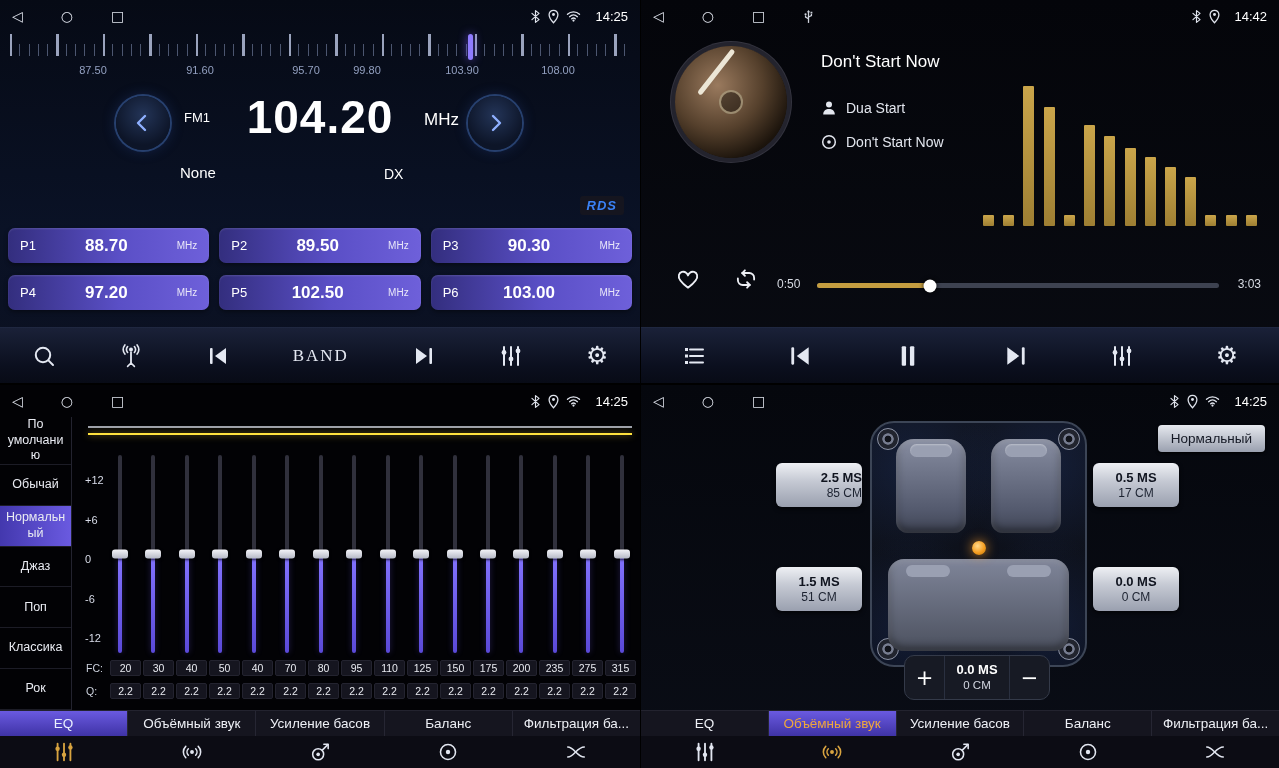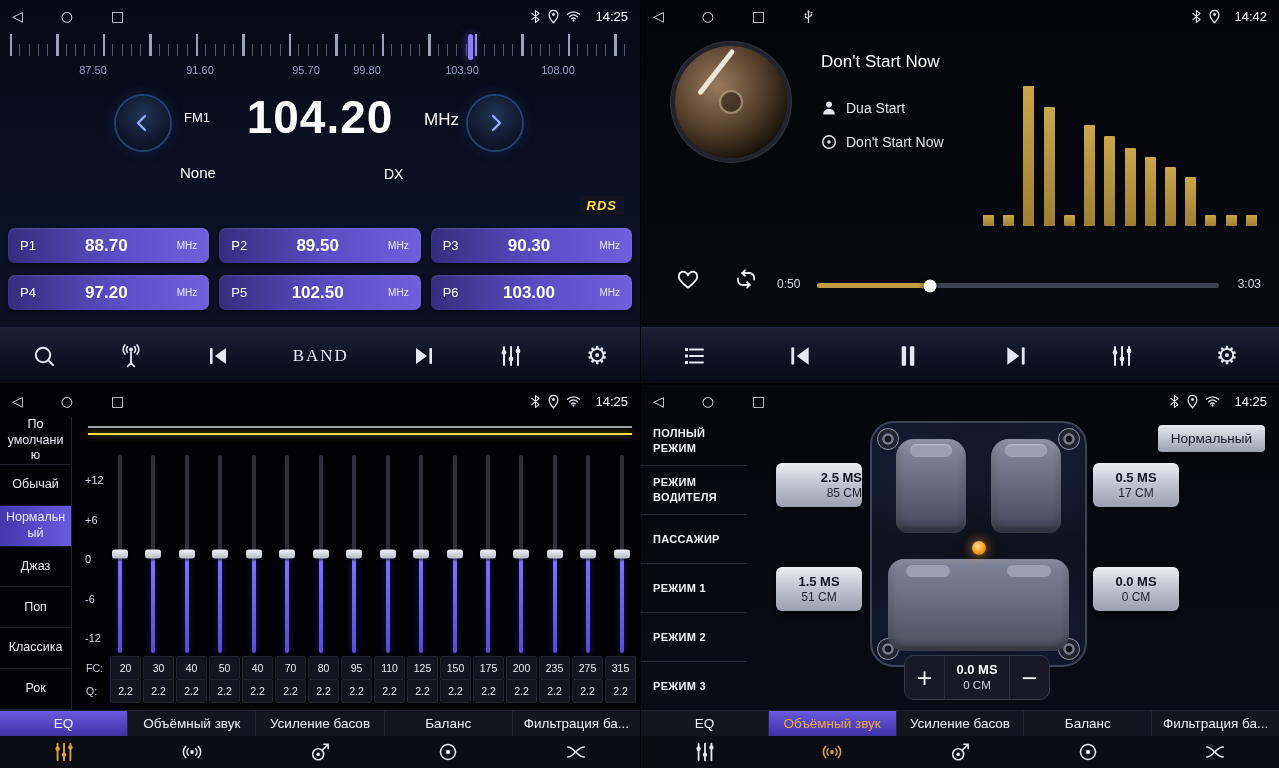--- a/index.html
+++ b/index.html
@@ -32,21 +32,21 @@
   .scale-labels span{position:absolute;transform:translateX(-50%);}
   .chev{position:absolute;width:54px;height:54px;border-radius:50%;top:96px;border:none;cursor:pointer;
     background:radial-gradient(circle at 50% 35%,#233457,#0d1528 68%);
     box-shadow:0 0 0 2px #27406e,0 0 14px #2a4a9a66;display:flex;align-items:center;justify-content:center;color:#8fb0ff;}
   #tune-down{left:116px;} #tune-up{left:468px;}
   .band-label{position:absolute;left:184px;top:110px;font-size:13px;color:#fff;}
   .big-freq{position:absolute;left:220px;top:90px;width:200px;text-align:center;font-size:46px;font-weight:bold;color:#fff;letter-spacing:1px;}
   .unit-label{position:absolute;left:424px;top:110px;font-size:17px;color:#fff;}
   .stereo-label{position:absolute;left:180px;top:164px;font-size:15px;color:#fff;}
   .dx-label{position:absolute;left:384px;top:166px;font-size:14px;color:#fff;}
-  .rds{position:absolute;right:16px;top:196px;font-size:13px;font-style:italic;font-weight:bold;color:#fde047;background:#15151f;padding:2px 7px;border-radius:3px;letter-spacing:1px;}
+  .rds{position:absolute;right:16px;top:196px;font-size:13px;font-style:italic;font-weight:bold;color:#3b82f6;background:#15151f;padding:2px 7px;border-radius:3px;letter-spacing:1px;}
   .presets{position:absolute;left:8px;right:8px;top:228px;display:grid;grid-template-columns:repeat(3,1fr);gap:12px 10px;}
   .preset{height:35px;border:none;border-radius:7px;cursor:pointer;color:#fff;display:flex;align-items:center;padding:0 12px;
     background:linear-gradient(90deg,#332e7e 0%,#5a4fc6 55%,#6e60da 100%);
     box-shadow:inset 0 1px 2px #ffffff22,0 2px 4px #00000066;}
   .preset .p-label{font-size:13px;}
   .preset .p-freq{flex:1;text-align:center;font-size:17px;font-weight:bold;}
   .preset .p-unit{font-size:10px;opacity:.85;}
 
   
   .toolbar{position:absolute;left:0;right:0;bottom:0;height:56px;display:flex;align-items:center;justify-content:space-around;
@@ -86,21 +86,21 @@
   .eq-sliders{position:absolute;left:30px;right:8px;top:38px;height:198px;display:flex;justify-content:space-between;}
   .eq-slider{position:relative;width:20px;cursor:pointer;}
   .tr-top{position:absolute;left:50%;transform:translateX(-50%);top:0;height:50%;width:4px;background:#30303c;border-radius:2px;}
   .tr-bot{position:absolute;left:50%;transform:translateX(-50%);top:50%;bottom:0;width:4px;border-radius:2px;
     background:linear-gradient(180deg,#8373ff,#5a49d8);box-shadow:0 0 6px #6a5ae055;}
   .handle{position:absolute;left:50%;top:50%;transform:translate(-50%,-50%);width:16px;height:9px;border-radius:3px;
     background:linear-gradient(180deg,#f4f4f8,#b6bac6);box-shadow:0 1px 3px #000;}
   .fcq-row{position:absolute;left:6px;right:4px;height:17px;display:flex;align-items:center;gap:2px;}
   #fc-row{bottom:34px;} #q-row{bottom:11px;}
   .rowlab{width:22px;font-size:10.5px;color:#cdd2de;flex:none;}
-  .valbox{flex:1;height:24px;background:#15151f;border:1px solid #23232f;border-radius:2px;font-size:10.5px;color:#e8eaf0;
+  .valbox{flex:1;height:16px;background:#15151f;border:1px solid #23232f;border-radius:2px;font-size:10.5px;color:#e8eaf0;
     display:flex;align-items:center;justify-content:center;}
 
   
   .tabbar{position:absolute;left:0;right:0;bottom:0;height:58px;}
   .tablabels{position:absolute;left:0;right:0;top:0;height:26px;display:flex;background:#15151f;border-top:1px solid #23232f;}
   .tab{flex:1;display:flex;align-items:center;justify-content:center;font-size:13.5px;color:#eef0f6;border-right:1px solid #262633;cursor:pointer;white-space:nowrap;overflow:hidden;}
   .tab:last-child{border-right:none;}
   .tab.active{background:linear-gradient(180deg,#6a5ae0,#3f33a6);}
   .tab.active.white{color:#eaf0ff;}
   .tab.active.gold{color:#efa73d;}
@@ -700,28 +700,20 @@
         <svg width="11" height="15" viewBox="0 0 12 16">
             <use href="#i-pin"></use>
           </svg>
         <svg width="15" height="12" viewBox="0 0 16 13">
             <use href="#i-wifi"></use>
           </svg>
         <span class="time">14:25</span>
       </div>
     </div>
 
-    <aside class="modes">
-      <div class="mode">ПОЛНЫЙ РЕЖИМ</div>
-      <div class="mode">РЕЖИМ ВОДИТЕЛЯ</div>
-      <div class="mode">ПАССАЖИР</div>
-      <div class="mode">РЕЖИМ 1</div>
-      <div class="mode">РЕЖИМ 2</div>
-      <div class="mode">РЕЖИМ 3</div>
-    </aside>
 
     <div class="badge">Нормальный</div>
 
     <div class="car">
       <div class="speaker tl"></div>
       <div class="speaker tr"></div>
       <div class="speaker bl"></div>
       <div class="speaker br"></div>
       <div class="seat fl"></div>
       <div class="seat fr"></div>

